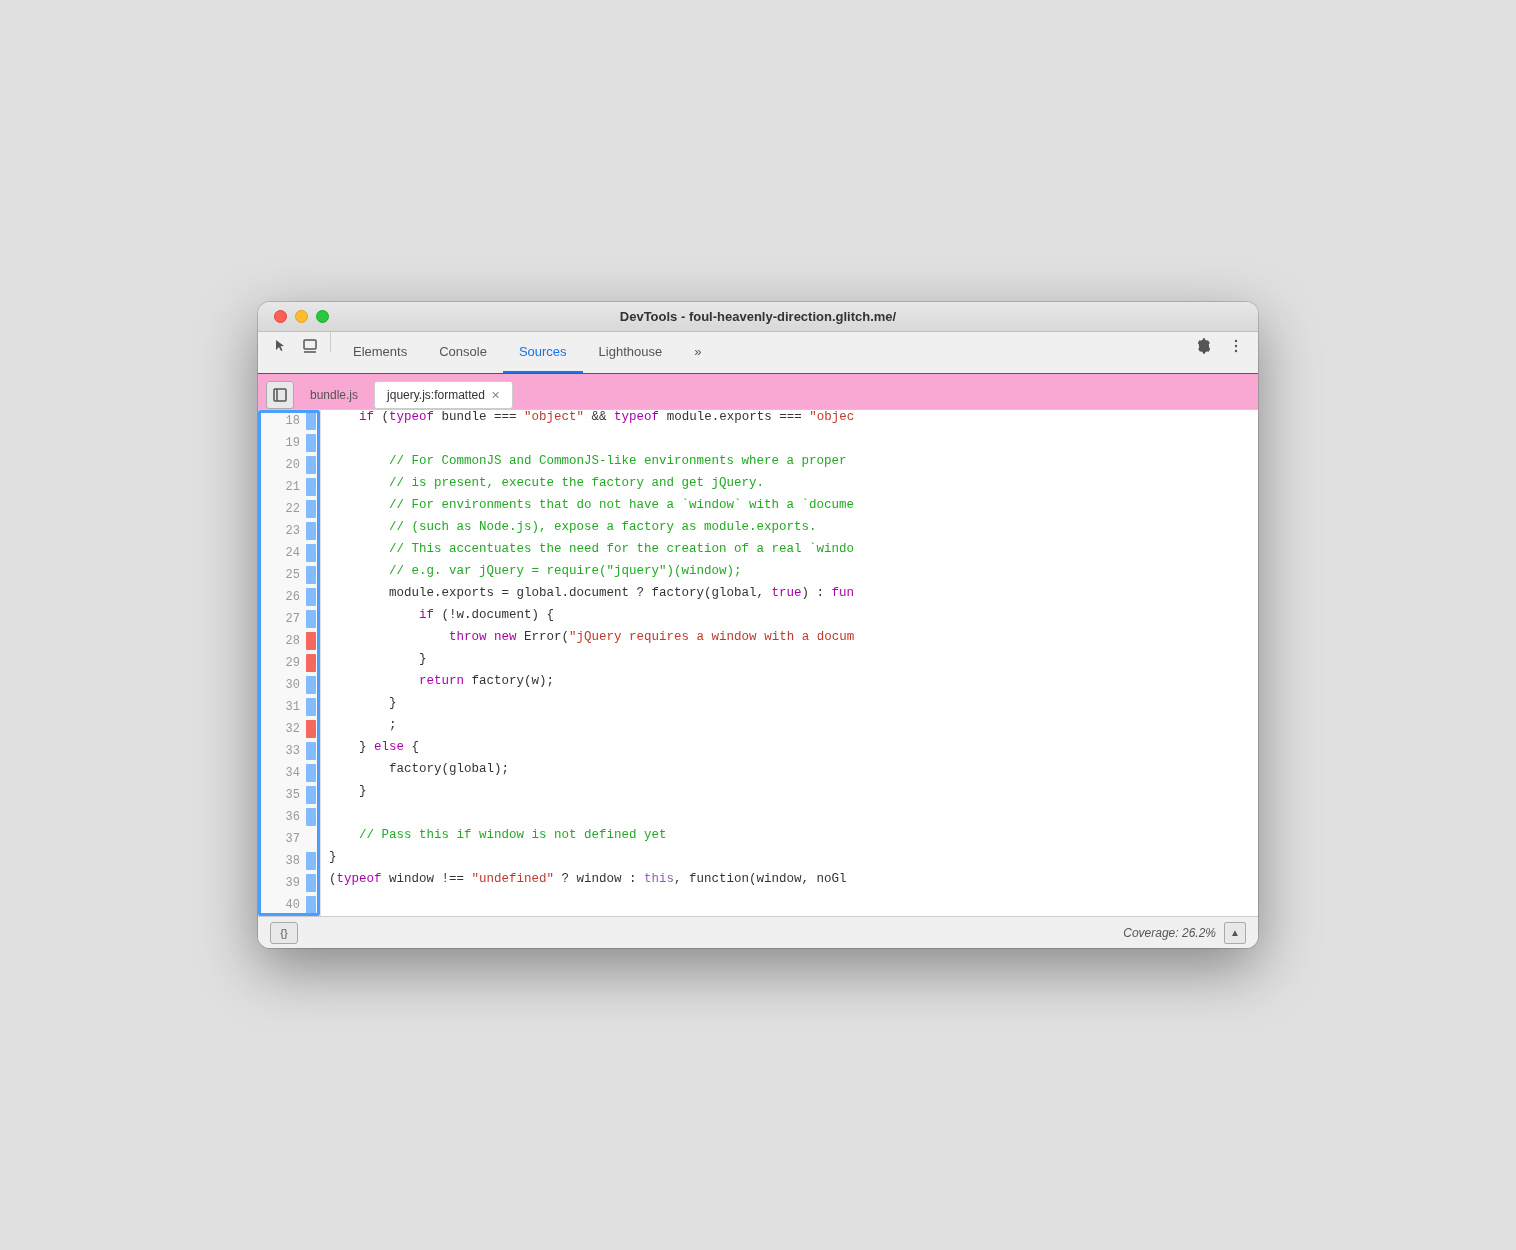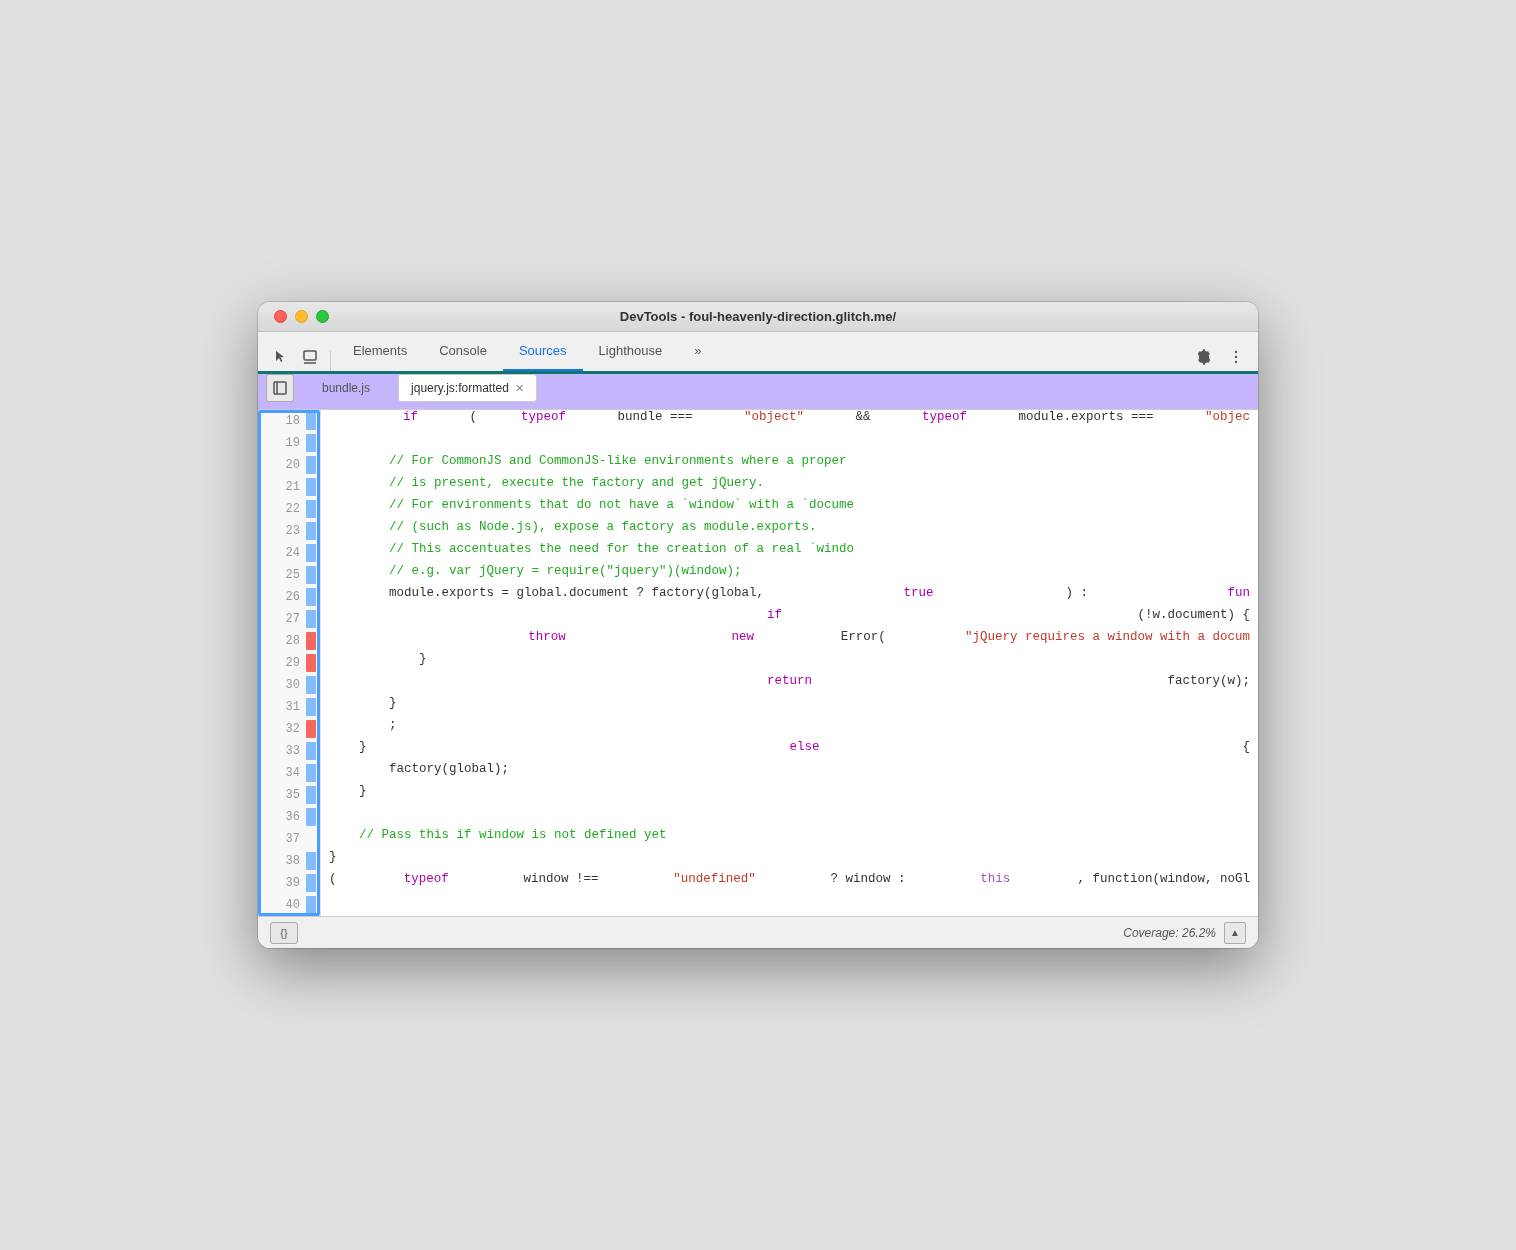--- a/index.html
+++ b/index.html
@@ -54,23 +54,23 @@
       left: 50%;
       transform: translateX(-50%);
       font-size: 13px;
       font-weight: 600;
       color: #333;
     }
 
     
     .devtools-toolbar {
       background: #f0f0f0;
-      border-bottom: 3px solid #0f766e;
-      display: flex;
-      align-items: flex-end;
+      border-bottom: 1px solid #0f766e;
+      display: flex;
+      align-items: flex-start;
       height: 42px;
       padding: 0 8px;
       gap: 2px;
     }
 
     .toolbar-icon-btn {
       width: 28px;
       height: 28px;
       border: none;
       background: none;
@@ -117,27 +117,27 @@
 
     .toolbar-right {
       display: flex;
       align-items: center;
       gap: 4px;
       margin-left: auto;
     }
 
     
     .file-tabs {
-      background: #c4b5fd;
+      background: #f9a8d4;
       border-bottom: 1px solid #ccc;
       display: flex;
-      align-items: flex-start;
+      align-items: flex-end;
       height: 36px;
       padding: 0 8px;
-      gap: 16px;
+      gap: 4px;
     }
 
     .sidebar-toggle {
       width: 28px;
       height: 28px;
       border: 1px solid #aaa;
       background: #e8e8e8;
       border-radius: 3px;
       cursor: pointer;
       display: flex;
@@ -236,21 +236,20 @@
       padding: 0 8px;
     }
 
     .code-line {
       display: flex;
       align-items: baseline;
       height: 22px;
       font-family: 'Courier New', monospace;
       font-size: 12.5px;
       white-space: pre;
-      justify-content: space-between;
     }
 
     
     .kw { color: #aa00aa; } 
     .str { color: #c0392b; } 
     .comment { color: #22aa22; } 
     .plain { color: #333; }
     .purple { color: #9b59b6; }
 
     

